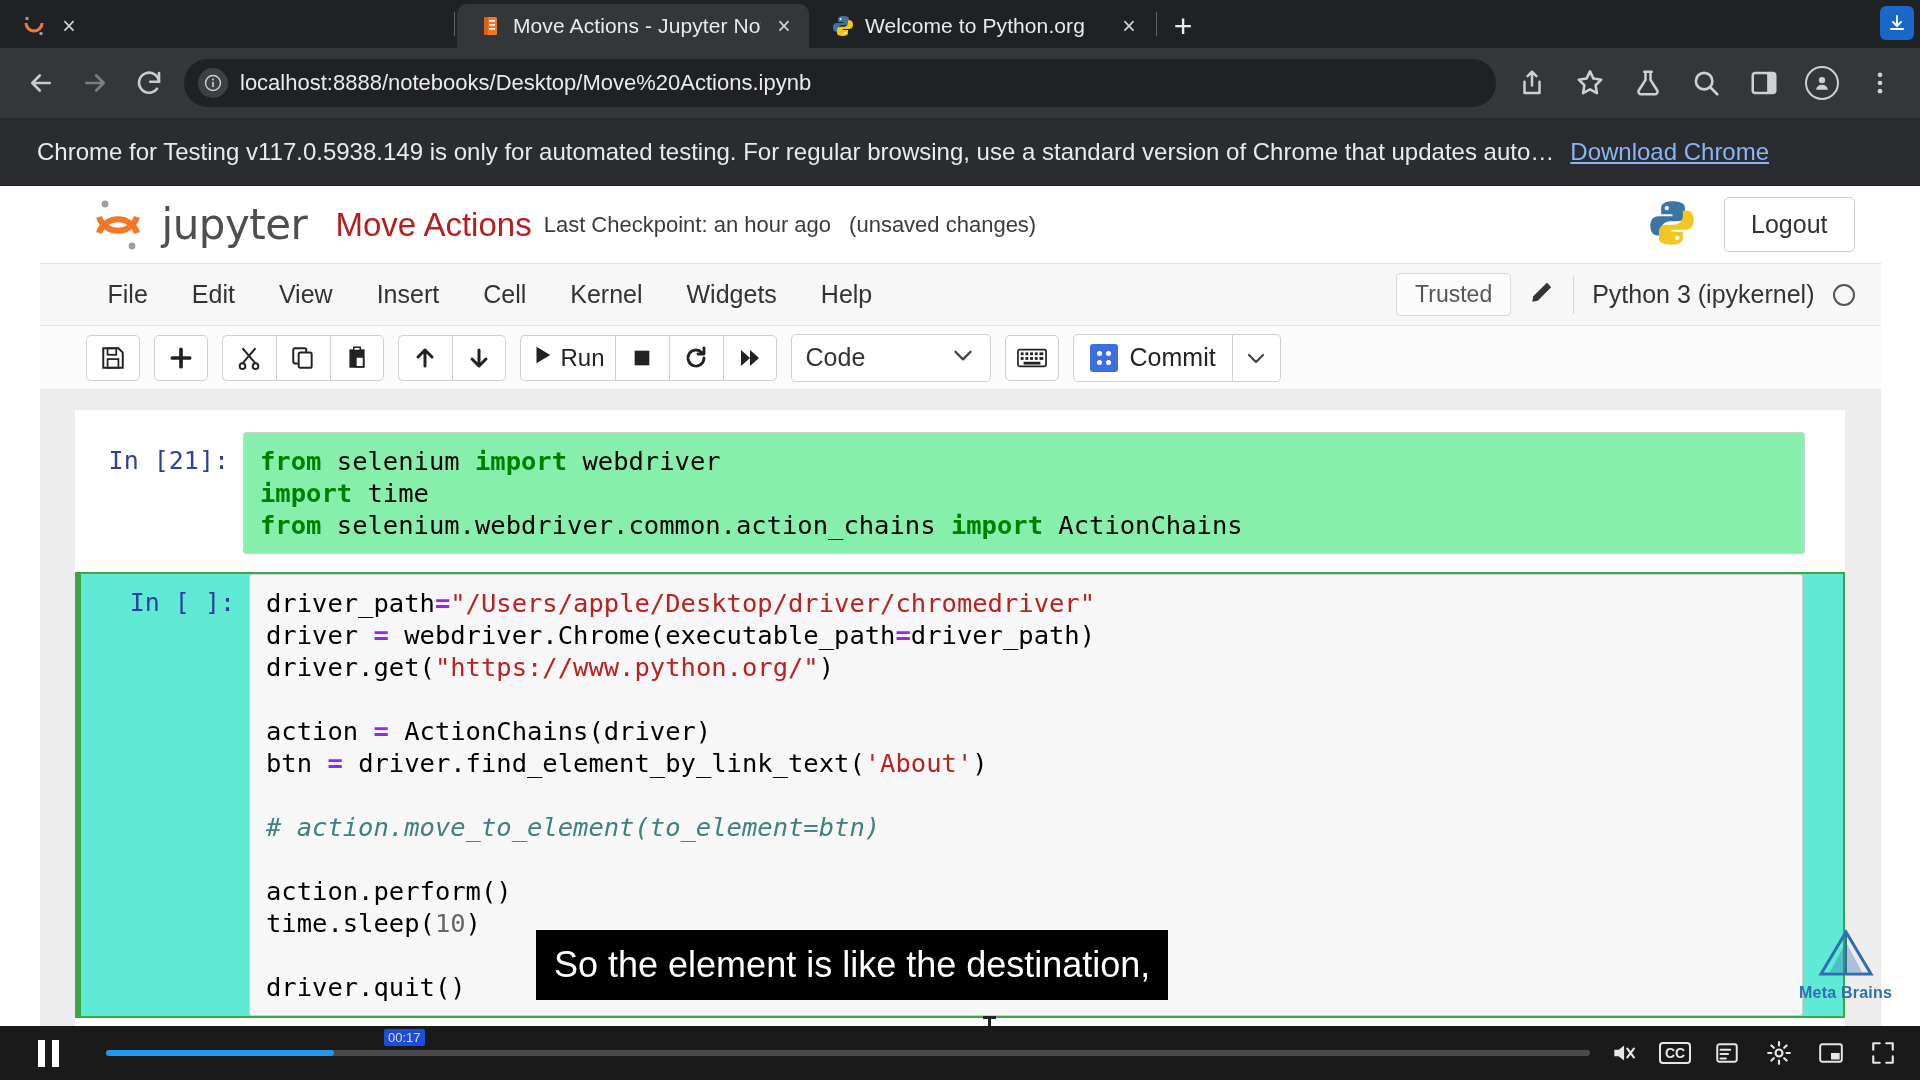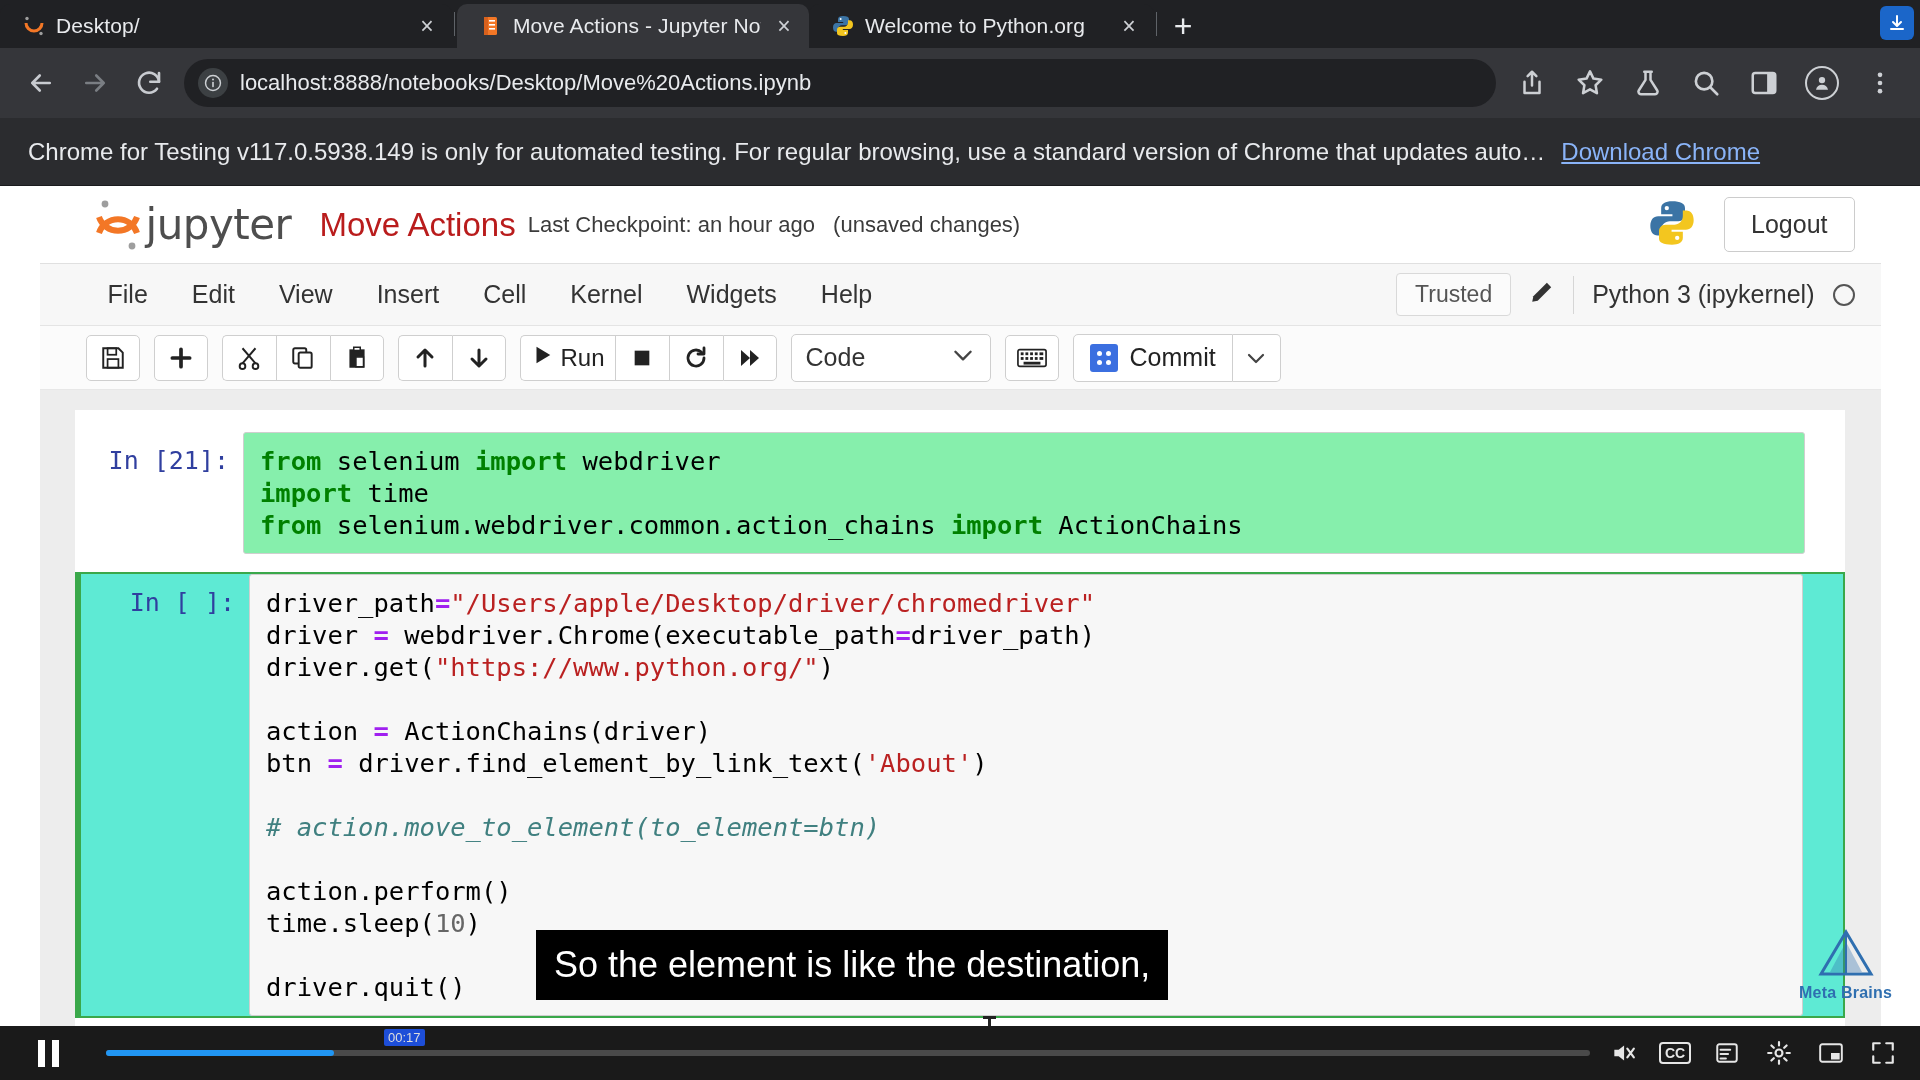--- a/index.html
+++ b/index.html
@@ -70,41 +70,41 @@
   .omni-icons { display: flex; align-items: center; gap: 6px; }
   .oicon { width: 52px; height: 52px; display: flex; align-items: center; justify-content: center; color: #cdd0d4; flex: 0 0 52px; }
   .avatar-circ {
     width: 34px; height: 34px; border-radius: 50%; border: 2.5px solid #cdd0d4;
     display: flex; align-items: center; justify-content: center;
   }
 
   
   .infobar {
     position: absolute; top: 118px; left: 0; width: 1920px; height: 68px;
-    background: #2b2c2f; display: flex; align-items: center; padding: 0 28px;
+    background: #2b2c2f; display: flex; align-items: center; padding: 0 37px;
     border-bottom: 1px solid #1a1b1e;
   }
   .infobar-text {
     color: #e8eaed; font-size: 24px; white-space: nowrap; overflow: hidden; text-overflow: ellipsis;
     max-width: 1690px;
   }
   .infobar-link { color: #8ab4f8; font-size: 24px; text-decoration: underline; margin-left: 16px; white-space: nowrap; }
 
   
   .page {
     position: absolute; top: 186px; left: 0; width: 1920px; height: 894px;
     background: #ffffff; overflow: hidden;
   }
   .jp-shell { width: 1841px; margin: 0 auto; background: #fff; }
 
   .jp-header {
     height: 78px; display: flex; align-items: center; padding: 0 26px 0 52px;
     border-bottom: 1px solid #e0e0e0; background:#fff;
   }
-  .jp-logo { display: flex; align-items: center; gap: 2px; }
+  .jp-logo { display: flex; align-items: center; gap: 18px; }
   .jp-logo-text { font-size: 42px; color: #4e4e4e; font-family: "DejaVu Sans", sans-serif; letter-spacing: -.5px; }
   .jp-title { font-size: 33px; color: #b91c1c; margin-left: 28px; }
   .jp-checkpoint { font-size: 22px; color: #3b3b3b; margin-left: 12px; }
   .jp-unsaved { font-size: 22px; color: #3b3b3b; margin-left: 18px; }
   .jp-header-right { margin-left: auto; display: flex; align-items: center; gap: 26px; }
   .logout-btn {
     border: 1px solid #cccccc; border-radius: 5px; background: #fff;
     padding: 12px 26px; font-size: 25px; color: #333;
   }
 
@@ -237,21 +237,20 @@
   <div class="tabstrip">
 
     <div class="tab inactive" style="width:452px">
       <span class="tab-fav">
         <svg width="24" height="24" viewBox="0 0 24 24">
           <path d="M4 9 A8 8 0 0 0 20 9" fill="none" stroke="#f37726" stroke-width="3"></path>
           <circle cx="5" cy="4.5" r="1.7" fill="#9e9e9e"></circle>
           <circle cx="19" cy="19.5" r="1.7" fill="#9e9e9e"></circle>
         </svg>
       </span>
-      <span class="tab-title" style="flex:1 1 auto">Desktop/</span>
       <span class="tab-close">×</span>
     </div>
     <div class="tab-sep"></div>
 
     <div class="tab active" style="width:352px">
       <span class="tab-fav">
         <svg width="22" height="22" viewBox="0 0 22 22">
           <rect x="4" y="2" width="13" height="18" rx="1.5" fill="#f37726"></rect>
           <rect x="4" y="2" width="4" height="18" fill="#d8611d"></rect>
           <rect x="9" y="5" width="6" height="1.6" fill="#fff"></rect>

